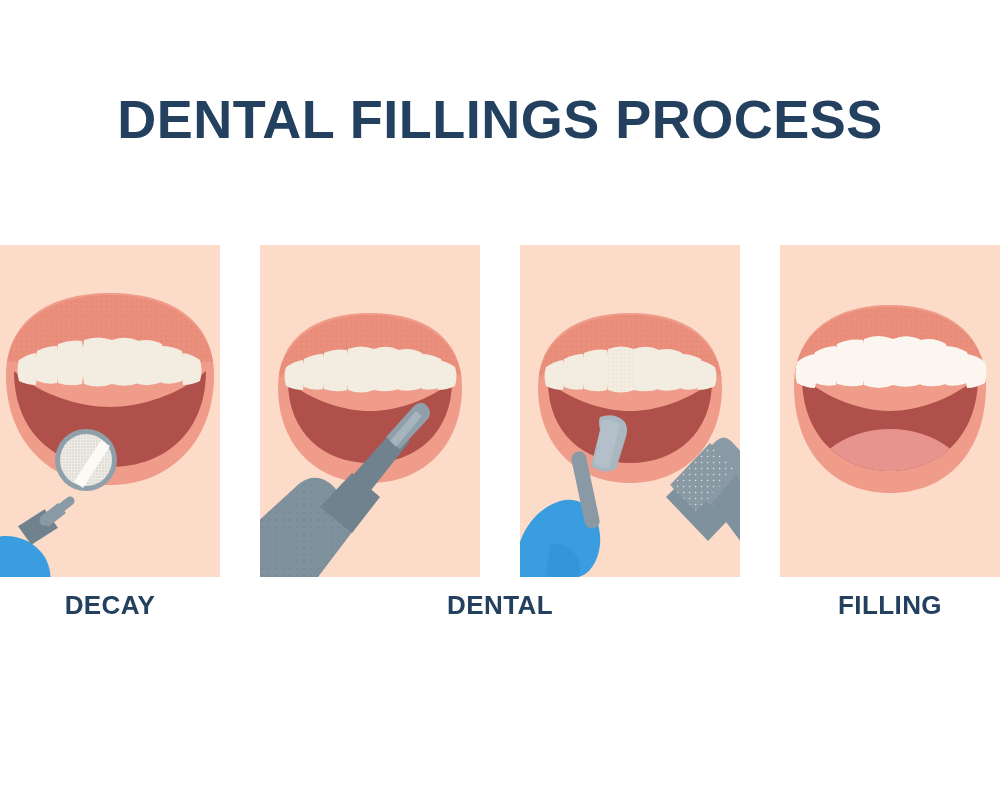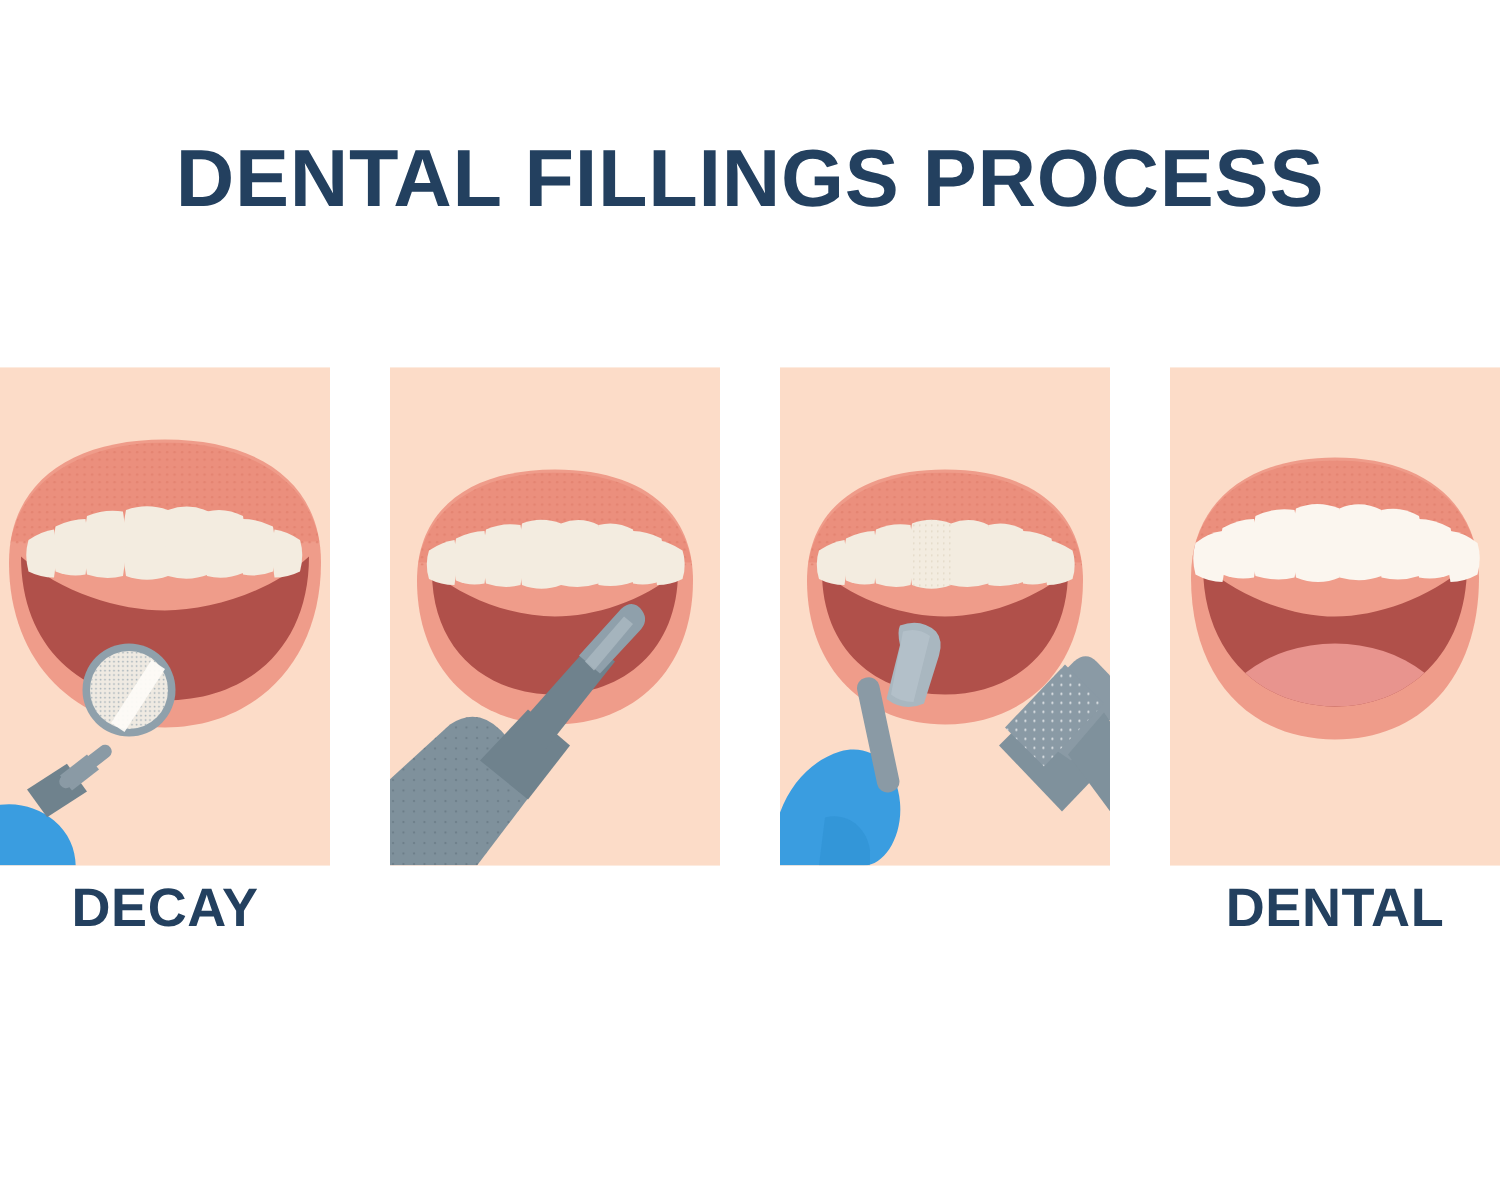--- a/index.html
+++ b/index.html
@@ -66,21 +66,21 @@
     left: 0;
     width: 1000px;
     height: 46px;
     display: flex;
     justify-content: space-between;
   }
   .label-cell {
     width: 220px;
     text-align: center;
     font-family: "Liberation Sans", sans-serif;
-    font-size: 36px;
+    font-size: 26px;
     font-weight: bold;
     letter-spacing: 0.4px;
     color: #23405f;
     line-height: 40px;
     white-space: nowrap;
   }
   .step-1 .step-art { margin-left: 0; }
 </style>
 </head>
 <body>
@@ -296,15 +296,16 @@
           </g>
         </svg>
       </div>
     </div>
 
   </div>
 
   <div class="labels">
     <div class="label-cell">DECAY</div>
     <div class="label-cell">DENTAL</div>
+    <div class="label-cell">FILLING</div>
   </div>
 
 </div>
 
 </body></html>

